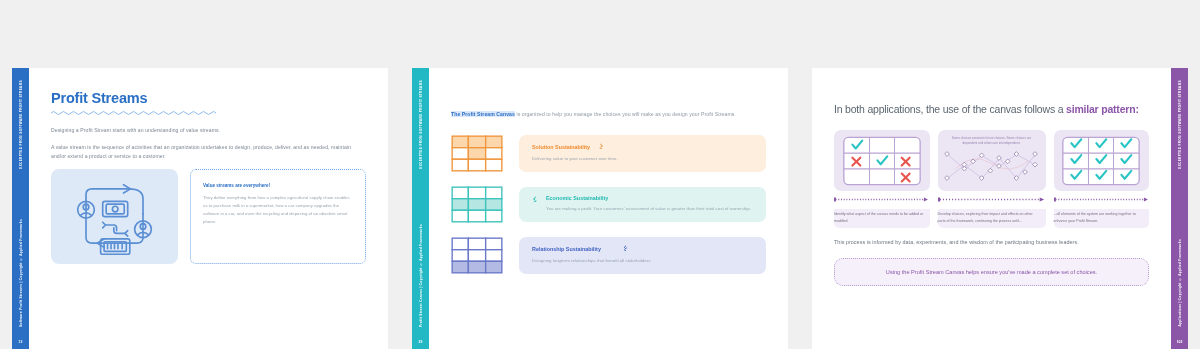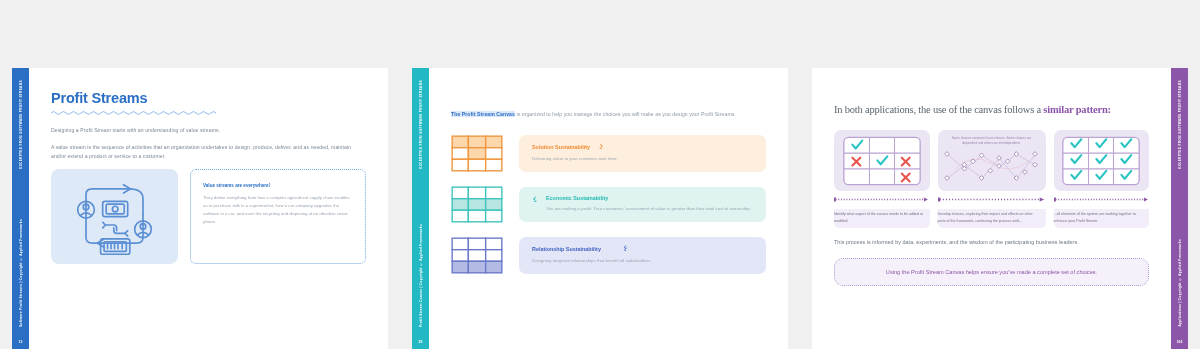--- a/index.html
+++ b/index.html
@@ -96,21 +96,21 @@
   .s2-head.orange { color: #f08a2e; }
   .s2-head.teal   { color: #22b9b0; }
   .s2-head.violet { color: #3f62c0; }
   .s2-desc { font-size: 4.4px; line-height: 1.8; color: #9aa5b1; }
   .spark { flex: 0 0 8px; }
   .s2-item.teal-item .s2-box { display: flex; gap: 6px; align-items: flex-start; }
 
   
   .s3-title {
     font-size: 10.5px; line-height: 1.45; color: #5b6670;
-    font-weight: 400; letter-spacing: -.2px; margin-top: 12px; font-family: Liberation Serif, serif;
+    font-weight: 400; letter-spacing: -.2px; margin-top: 12px;
   }
   .s3-title em { font-style: normal; color: #8c56a8; font-weight: 700; }
   .s3-steps { display: flex; gap: 8px; margin-top: 13px; }
   .s3-step { flex: 1; }
   .s3-thumb {
     height: 61px; background: #ece5f4; border-radius: 7px;
     display: flex; align-items: center; justify-content: center;
     padding: 4px;
   }
   .s3-arrow { margin: 4px 0 3px 0; }

